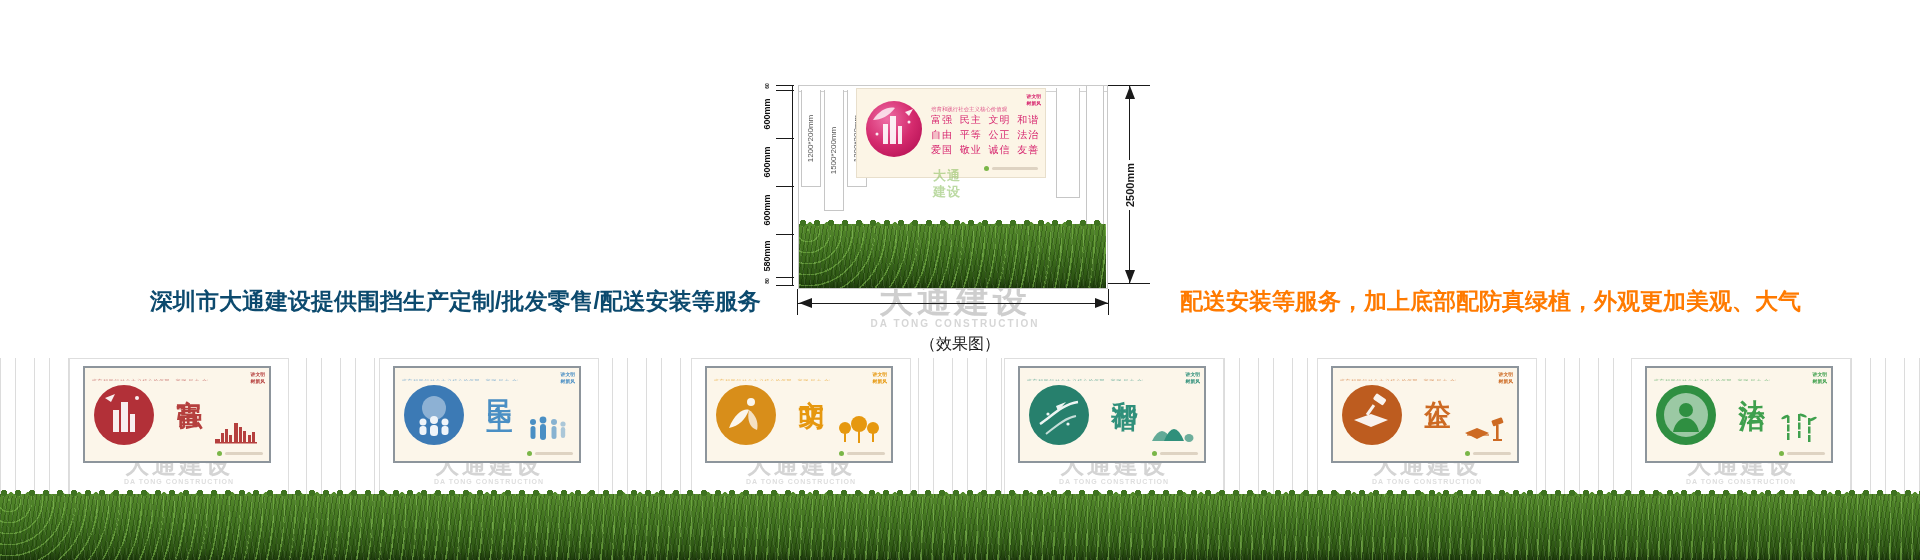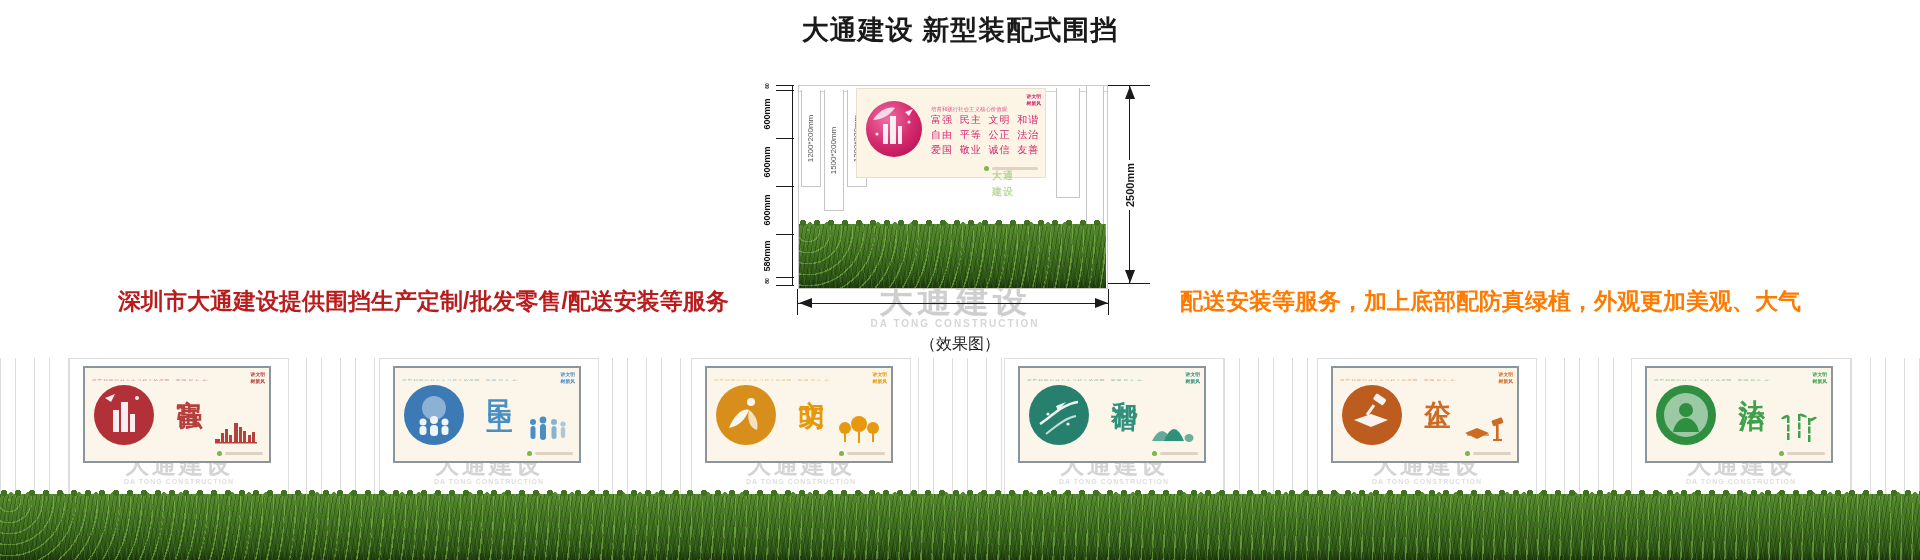--- a/index.html
+++ b/index.html
@@ -34,22 +34,22 @@
   .poster .p-circle{position:absolute;left:8px;top:11px;width:58px;height:58px}
   .p-heading{position:absolute;left:74px;top:11px;white-space:nowrap;color:#d6246e;opacity:.8}
   .p-heading span{display:inline-block;font-size:8px;transform:scale(.68);transform-origin:0 0}
   .p-rows{position:absolute;left:74px;top:23px;color:#d6246e;font-weight:normal;font-size:10px;line-height:15px;letter-spacing:1px;word-spacing:3px;white-space:nowrap}
   .p-badge{position:absolute;right:4px;top:5px;text-align:center;color:#d6246e}
   .p-badge span{display:block;font-size:8px;line-height:7px;font-weight:bold;transform:scale(.6);transform-origin:100% 0}
   .p-foot{position:absolute;right:7px;bottom:6px;display:flex;align-items:center;gap:3px}
   .dotg{width:5px;height:5px;border-radius:50%;background:#7ab648}
   .barg{width:46px;height:3px;background:#ded3c2;border-radius:2px}
 
-  .green-logo{left:984px;top:168px;width:38px;text-align:center;z-index:4;
-              color:rgba(122,182,72,.5);font-weight:bold;font-size:10px;line-height:16px;letter-spacing:1px}
+  .green-logo{left:928px;top:168px;width:38px;text-align:center;z-index:4;
+              color:rgba(122,182,72,.5);font-weight:bold;font-size:13px;line-height:16px;letter-spacing:1px}
   .green-logo span{display:block}
 
   
   .grass{background:
      repeating-linear-gradient(100deg, rgba(10,25,2,.28) 0 1px, transparent 1px 4px),
      repeating-linear-gradient(82deg, rgba(255,255,255,.09) 0 1px, transparent 1px 6px),
      repeating-radial-gradient(circle at 9px 6px, rgba(130,190,80,.55) 0 1.5px, transparent 1.5px 11px),
      linear-gradient(180deg,#548a2b 0%,#3f701e 45%,#2c5413 85%,#1d3b0c 100%)}
   .grass::before{content:"";position:absolute;left:0;right:0;top:-7px;height:9px;background-image:
      radial-gradient(circle at 4px 6px,#3f7320 3px,transparent 3.4px),
@@ -119,21 +119,20 @@
   .panel[data-art="qiang"] .art-qiang,.panel[data-art="min"] .art-min,.panel[data-art="wen"] .art-wen,
   .panel[data-art="he"] .art-he,.panel[data-art="gong"] .art-gong,.panel[data-art="fa"] .art-fa{display:block}
   .panel[data-art="qiang"] .m-qiang,.panel[data-art="min"] .m-min,.panel[data-art="wen"] .m-wen,
   .panel[data-art="he"] .m-he,.panel[data-art="gong"] .m-gong,.panel[data-art="fa"] .m-fa{display:block}
 </style>
 </head>
 <body>
 
 <div class="stage">
 
-  <div class="abs title">大通建设 新型装配式围挡</div>
 
   <div class="abs board"></div>
 
   <div class="abs dcol dcol-a">
       <span>1200*200mm</span>
     </div>
   <div class="abs dcol dcol-b">
       <span>1500*200mm</span>
     </div>
   <div class="abs dcol dcol-c">
@@ -227,21 +226,21 @@
   <div class="abs arr arr-left"></div>
   <div class="abs arr arr-right"></div>
 
   <div class="abs wm-center">
     <span class="wm-cn">大通建设</span>
     <span class="wm-en">DA TONG CONSTRUCTION</span>
   </div>
 
   <div class="abs cap cap-effect">（效果图）</div>
 
-  <div class="abs promo promo-left" style="color: #b91c1c;">深圳市大通建设提供围挡生产定制/批发零售/配送安装等服务</div>
+  <div class="abs promo promo-left" style="color: #0c4a6e; margin-left: 32px;">深圳市大通建设提供围挡生产定制/批发零售/配送安装等服务</div>
   <div class="abs promo promo-right" style="color: rgb(255, 122, 0);">配送安装等服务，加上底部配防真绿植，外观更加美观、大气</div>
 
   <div class="abs strips"></div>
   <div id="slots">
   <div class="slot" style="--c: #b5403e; --cc: #b23038; --cl: #e4848e;">
     <div class="backing"></div>
     <div class="bay-wm">
       <span class="wm-cn">大通建设</span>
       <span class="wm-en">DA TONG CONSTRUCTION</span>
     </div>

